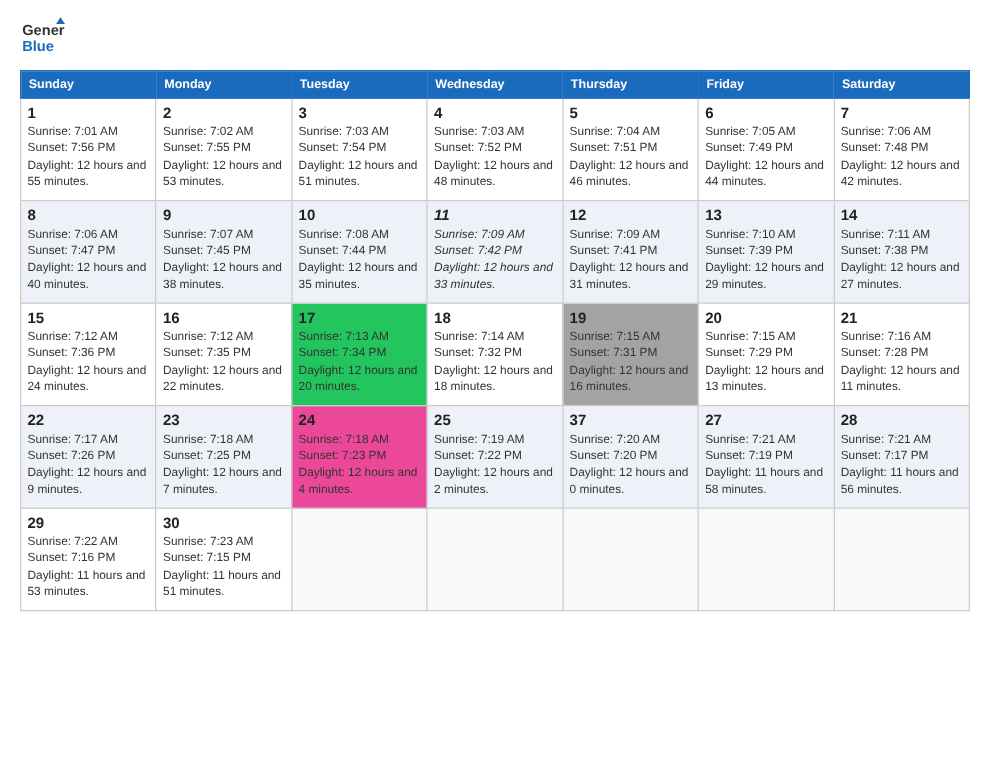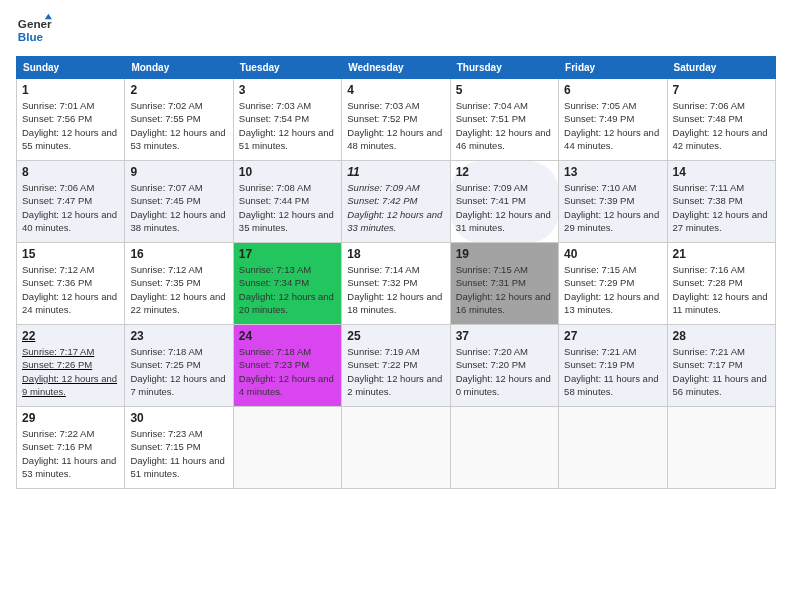--- a/index.html
+++ b/index.html
@@ -159,21 +159,21 @@
             <div class="day-info">Sunrise: 7:07 AM<br>Sunset: 7:45 PM<br>Daylight: 12 hours and 38 minutes.</div>
           </td>
           <td style="background: rgb(238, 242, 248);">
             <span class="day-num">10</span>
             <div class="day-info">Sunrise: 7:08 AM<br>Sunset: 7:44 PM<br>Daylight: 12 hours and 35 minutes.</div>
           </td>
           <td style="background: rgb(238, 242, 248); font-style: italic;">
             <span class="day-num">11</span>
             <div class="day-info">Sunrise: 7:09 AM<br>Sunset: 7:42 PM<br>Daylight: 12 hours and 33 minutes.</div>
           </td>
-          <td style="background: rgb(238, 242, 248); border-radius: 31px;">
+          <td style="background: rgb(238, 242, 248);">
             <span class="day-num">12</span>
             <div class="day-info">Sunrise: 7:09 AM<br>Sunset: 7:41 PM<br>Daylight: 12 hours and 31 minutes.</div>
           </td>
           <td style="background: rgb(238, 242, 248);">
             <span class="day-num">13</span>
             <div class="day-info">Sunrise: 7:10 AM<br>Sunset: 7:39 PM<br>Daylight: 12 hours and 29 minutes.</div>
           </td>
           <td style="background: rgb(238, 242, 248);">
             <span class="day-num">14</span>
             <div class="day-info">Sunrise: 7:11 AM<br>Sunset: 7:38 PM<br>Daylight: 12 hours and 27 minutes.</div>
@@ -194,38 +194,38 @@
           </td>
           <td style="background: rgb(255, 255, 255);">
             <span class="day-num">18</span>
             <div class="day-info">Sunrise: 7:14 AM<br>Sunset: 7:32 PM<br>Daylight: 12 hours and 18 minutes.</div>
           </td>
           <td style="background: #a3a3a3;">
             <span class="day-num">19</span>
             <div class="day-info">Sunrise: 7:15 AM<br>Sunset: 7:31 PM<br>Daylight: 12 hours and 16 minutes.</div>
           </td>
           <td style="background: rgb(255, 255, 255);">
-            <span class="day-num">40</span>
+            <span class="day-num">20</span>
             <div class="day-info">Sunrise: 7:15 AM<br>Sunset: 7:29 PM<br>Daylight: 12 hours and 13 minutes.</div>
           </td>
           <td style="background: rgb(255, 255, 255);">
             <span class="day-num">21</span>
             <div class="day-info">Sunrise: 7:16 AM<br>Sunset: 7:28 PM<br>Daylight: 12 hours and 11 minutes.</div>
           </td>
         </tr>
         <tr>
-          <td style="background: rgb(238, 242, 248); text-decoration: underline;">
+          <td style="background: rgb(238, 242, 248);">
             <span class="day-num">22</span>
             <div class="day-info">Sunrise: 7:17 AM<br>Sunset: 7:26 PM<br>Daylight: 12 hours and 9 minutes.</div>
           </td>
           <td style="background: rgb(238, 242, 248);">
             <span class="day-num">23</span>
             <div class="day-info">Sunrise: 7:18 AM<br>Sunset: 7:25 PM<br>Daylight: 12 hours and 7 minutes.</div>
           </td>
-          <td style="background: #d946ef; margin-left: 12px;">
+          <td style="background: #ec4899; margin-left: 12px;">
             <span class="day-num">24</span>
             <div class="day-info">Sunrise: 7:18 AM<br>Sunset: 7:23 PM<br>Daylight: 12 hours and 4 minutes.</div>
           </td>
           <td style="background: rgb(238, 242, 248);">
             <span class="day-num">25</span>
             <div class="day-info">Sunrise: 7:19 AM<br>Sunset: 7:22 PM<br>Daylight: 12 hours and 2 minutes.</div>
           </td>
           <td style="background: rgb(238, 242, 248);">
             <span class="day-num">37</span>
             <div class="day-info">Sunrise: 7:20 AM<br>Sunset: 7:20 PM<br>Daylight: 12 hours and 0 minutes.</div>

